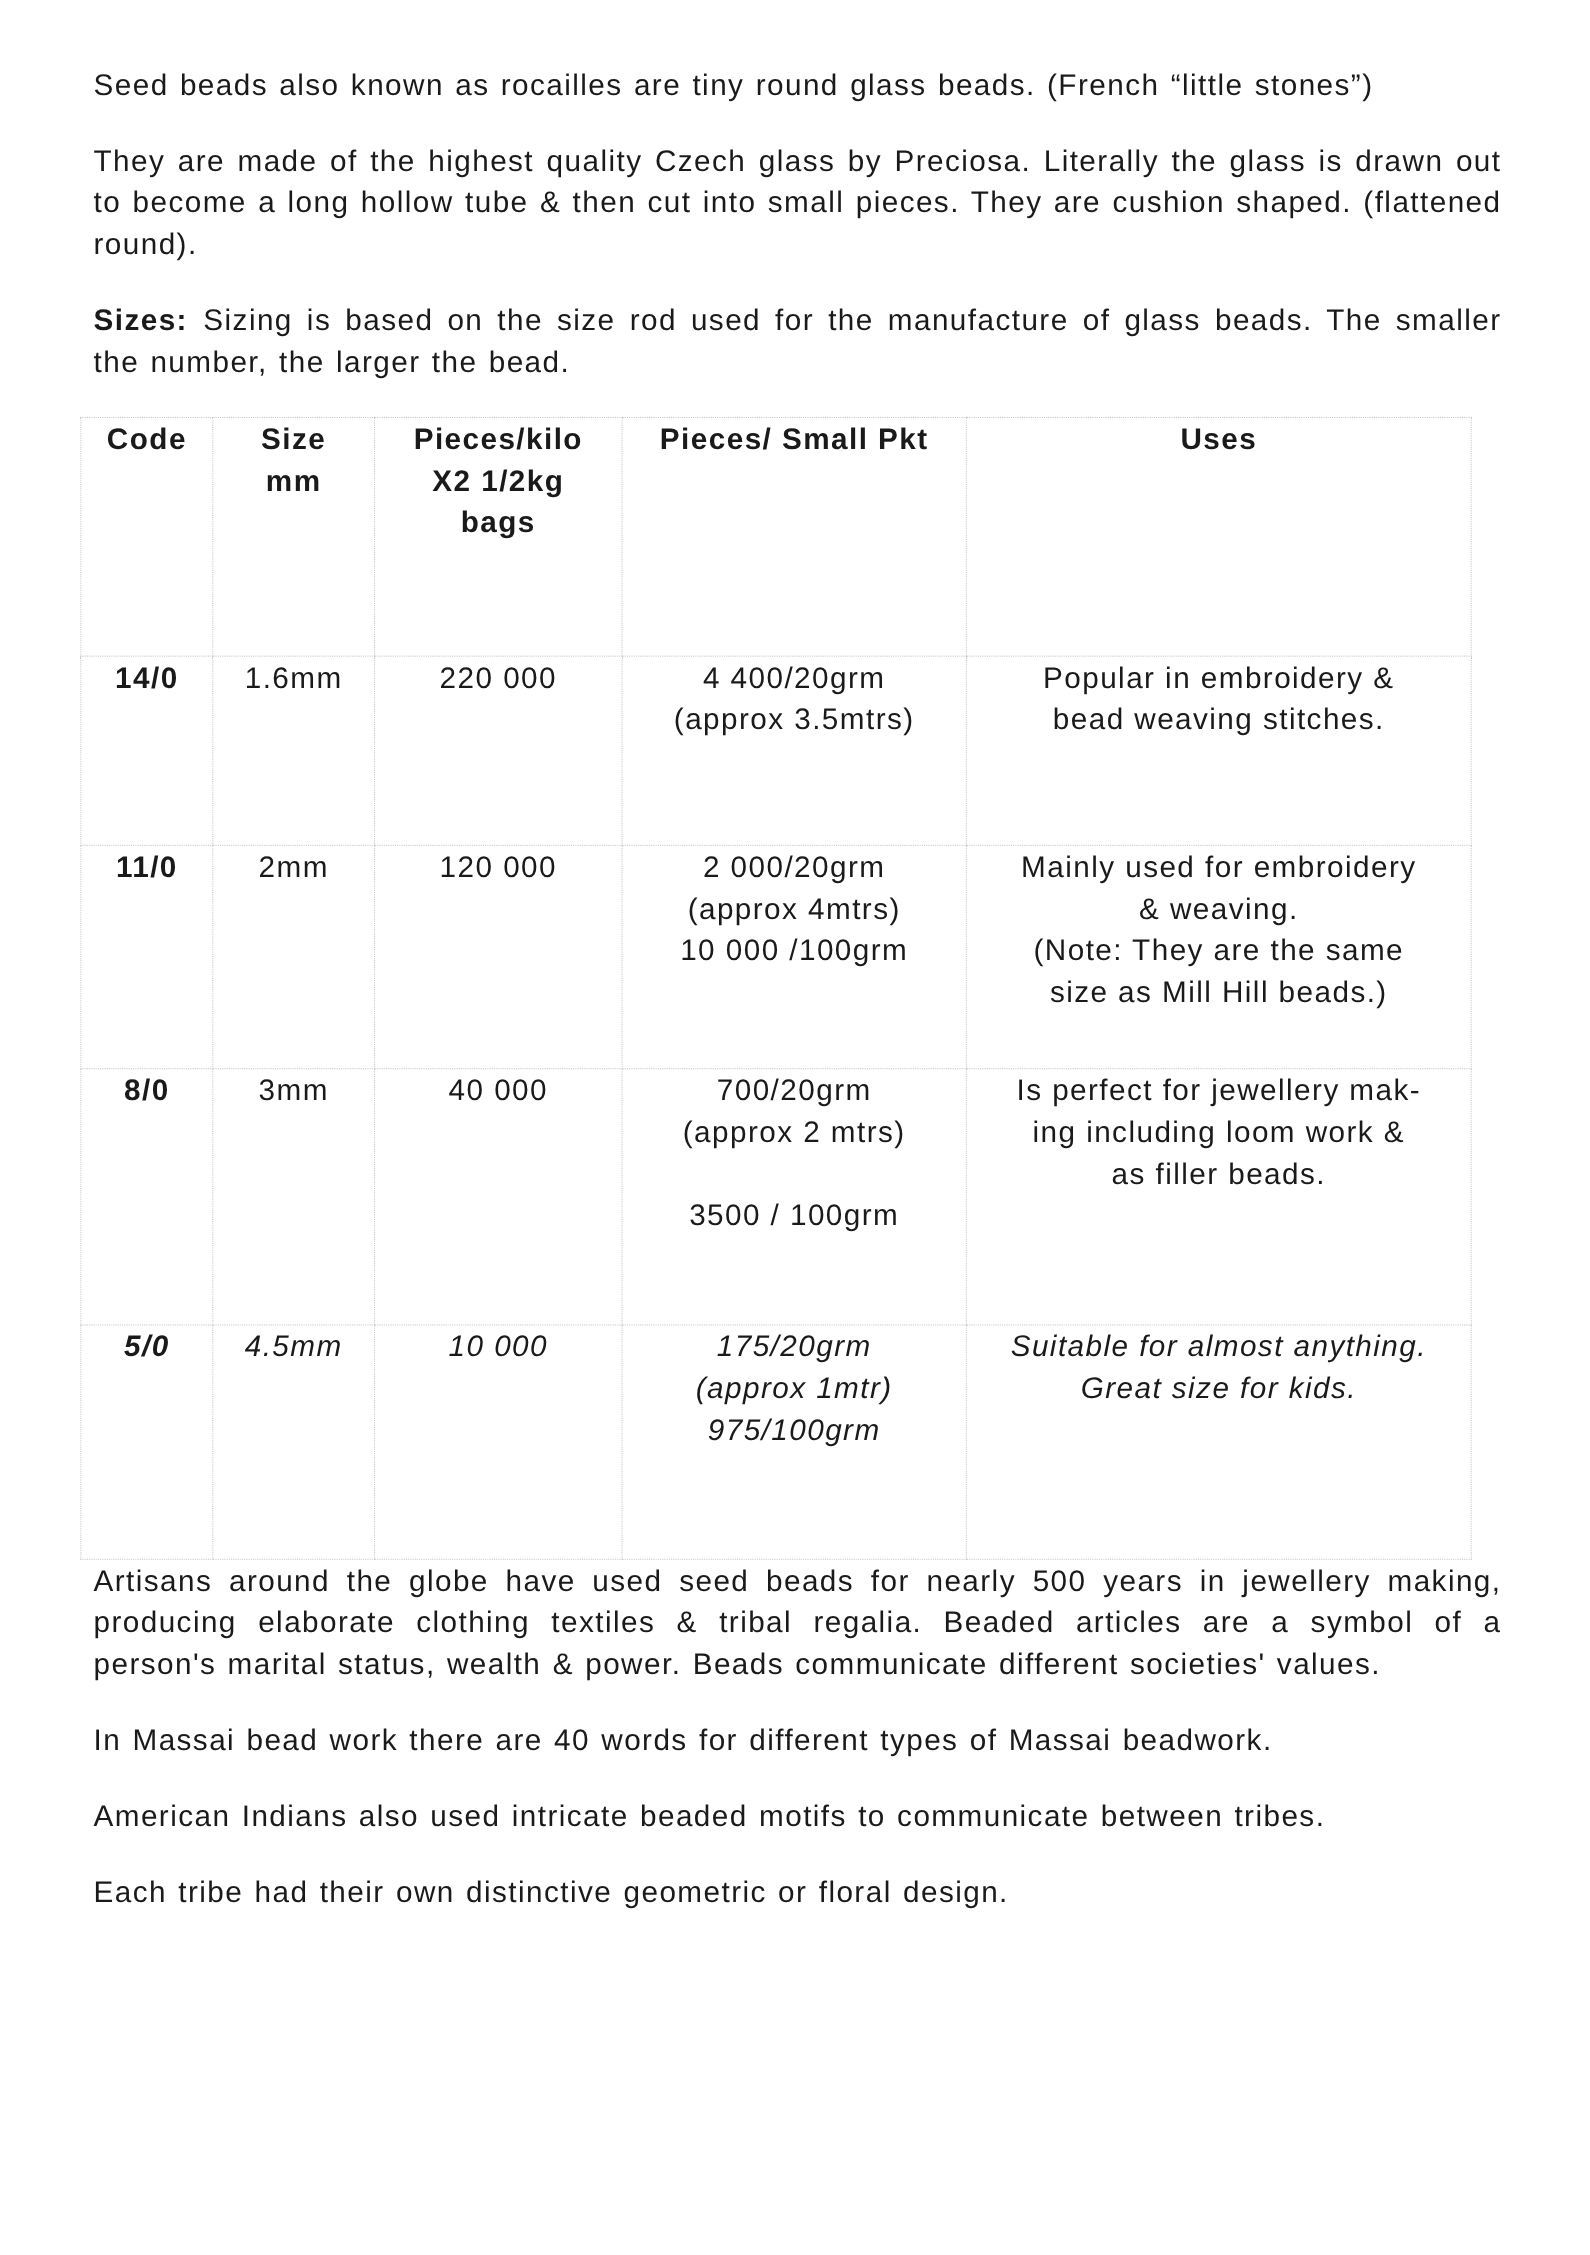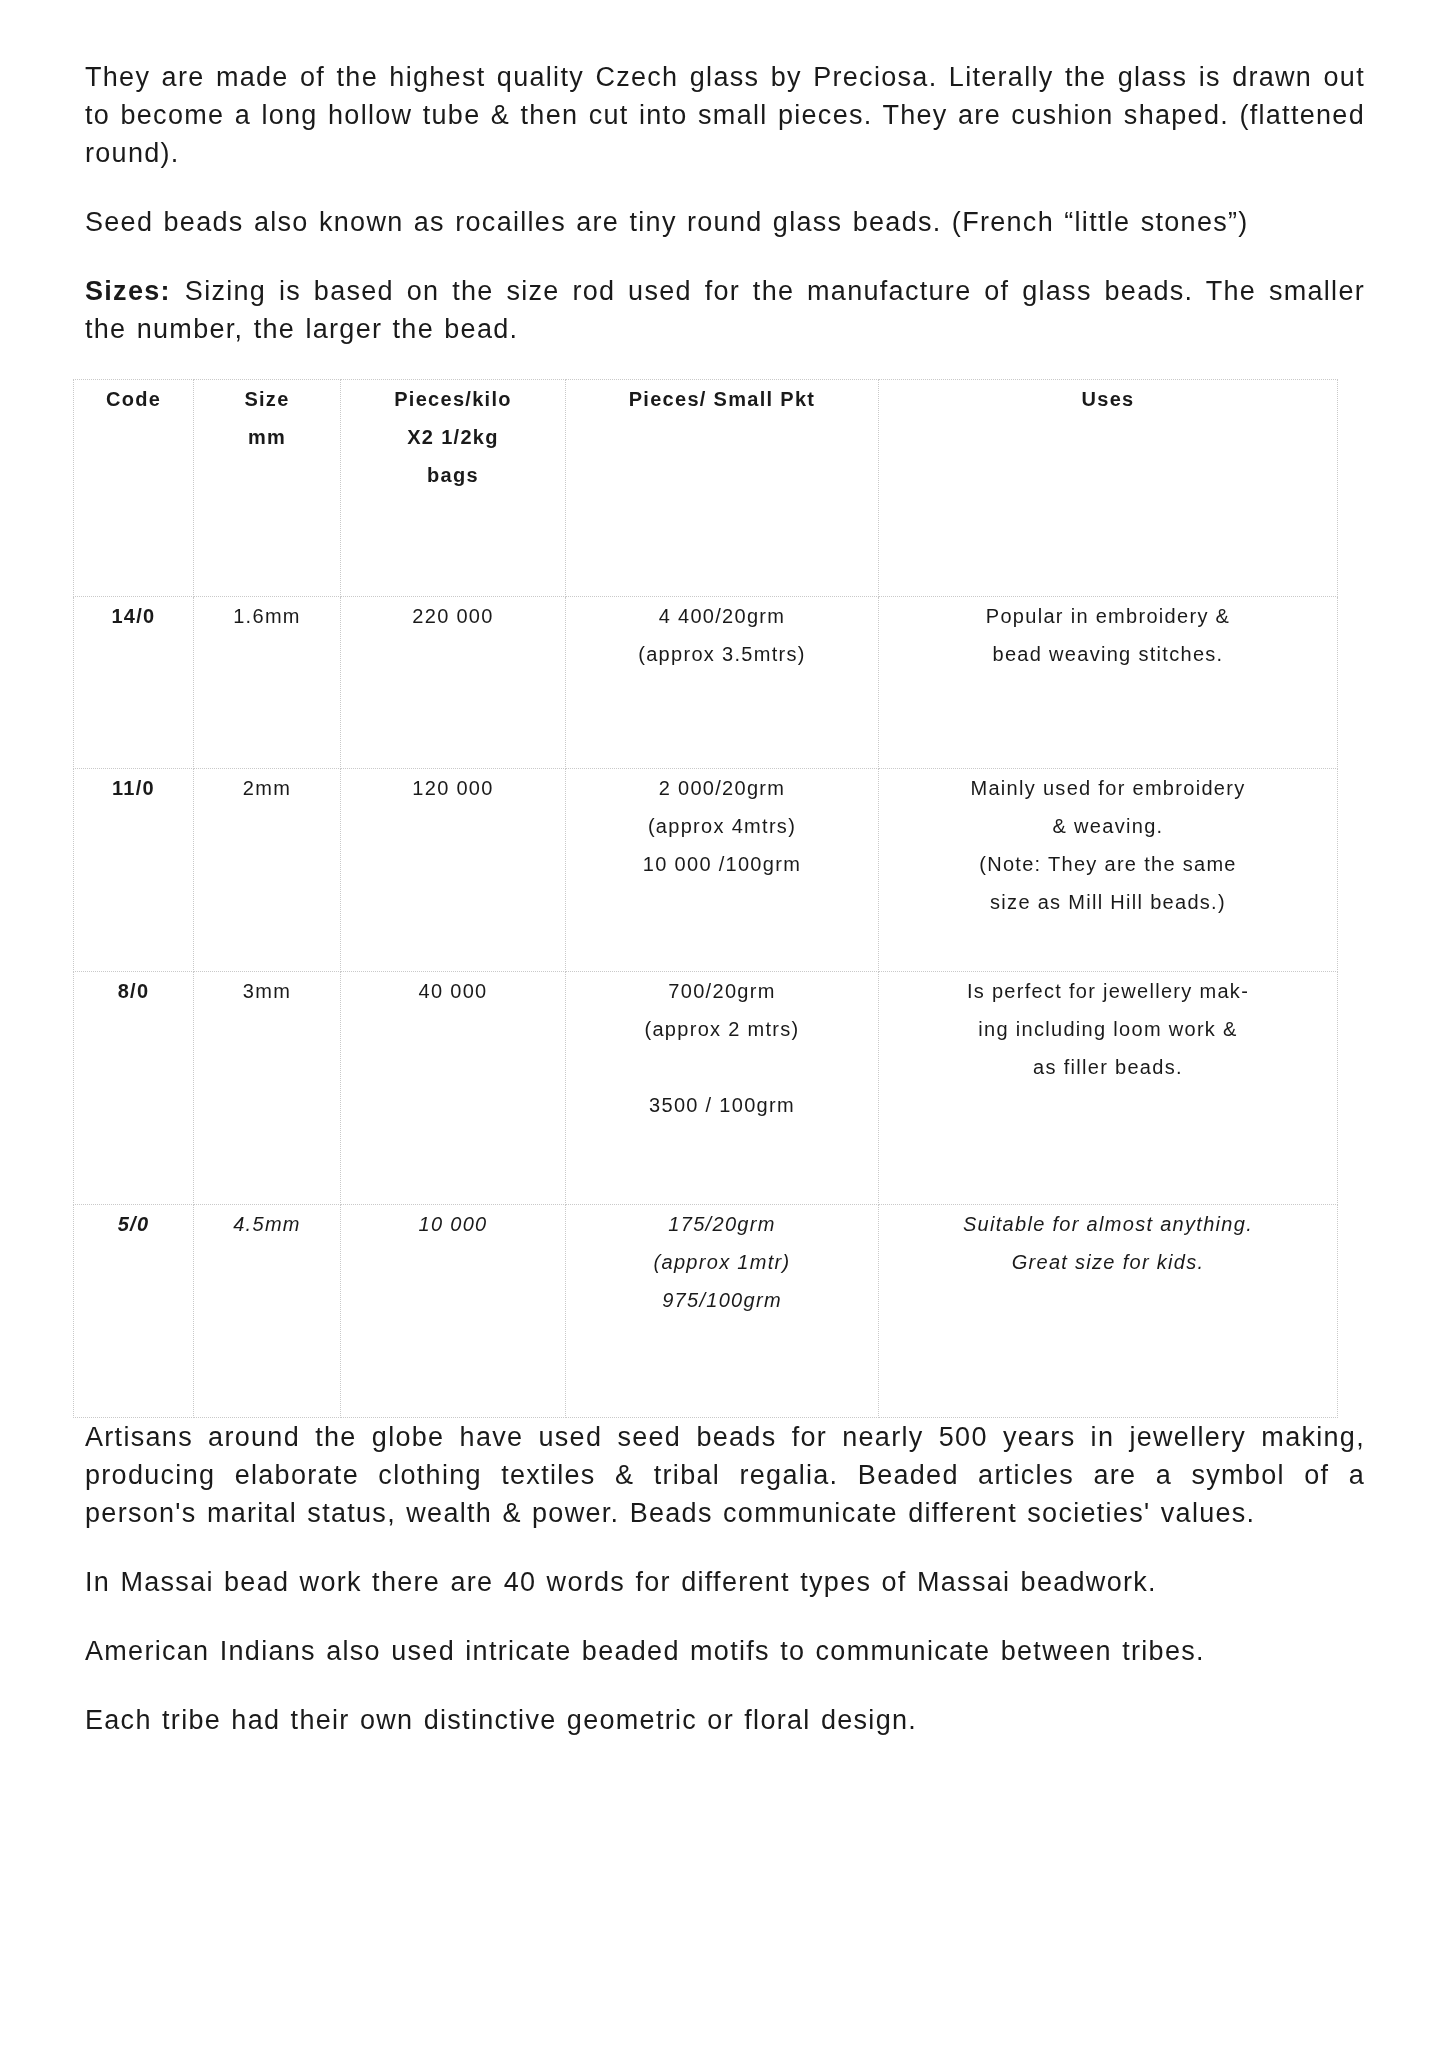--- a/index.html
+++ b/index.html
@@ -27,21 +27,21 @@
   table.beads {
     border-collapse: collapse;
     table-layout: fixed;
     width: 1264px;
     margin: 6px 0 0 -12px;
   }
   table.beads th, table.beads td {
     border: 1px dotted #c9c9c9;
     text-align: center;
     vertical-align: top;
-    font-size: 20px;
+    font-size: 27px;
     line-height: 38px;
     letter-spacing: 1.3px;
     white-space: pre-line;
     padding: 0;
     overflow: hidden;
   }
   thead tr { height: 217px; }
   tbody tr.r1 { height: 172px; }
   tbody tr.r2 { height: 203px; }
   tbody tr.r3 { height: 233px; }
@@ -51,23 +51,23 @@
   td.code { font-weight: bold; padding-top: 12px; }
   td.size, td.kilo { padding-top: 12px; }
   td.pkt { vertical-align: middle; }
   td.uses { padding-top: 10px; margin-top: 21px; }
 </style>
 </head>
 <body>
 
 <div class="page">
 
+  <p class="doc">Seed beads also known as rocailles are tiny round glass beads. (French “little stones”)</p>
+
   <p class="doc justify">They are made of the highest quality Czech glass by Preciosa. Literally the glass is drawn out to become a long hollow tube &amp; then cut into small pieces. They are cushion shaped. (flattened round).</p>
-
-  <p class="doc">Seed beads also known as rocailles are tiny round glass beads. (French “little stones”)</p>
 
   <p class="doc justify"><span class="sizes-label">Sizes:</span><span>Sizing is based on the size rod used for the manufacture of glass beads. The smaller the number, the larger the bead.</span></p>
 
   <table class="beads">
     <colgroup>
       <col style="width:120px">
       <col style="width:147px">
       <col style="width:225px">
       <col style="width:313px">
       <col style="width:459px">

